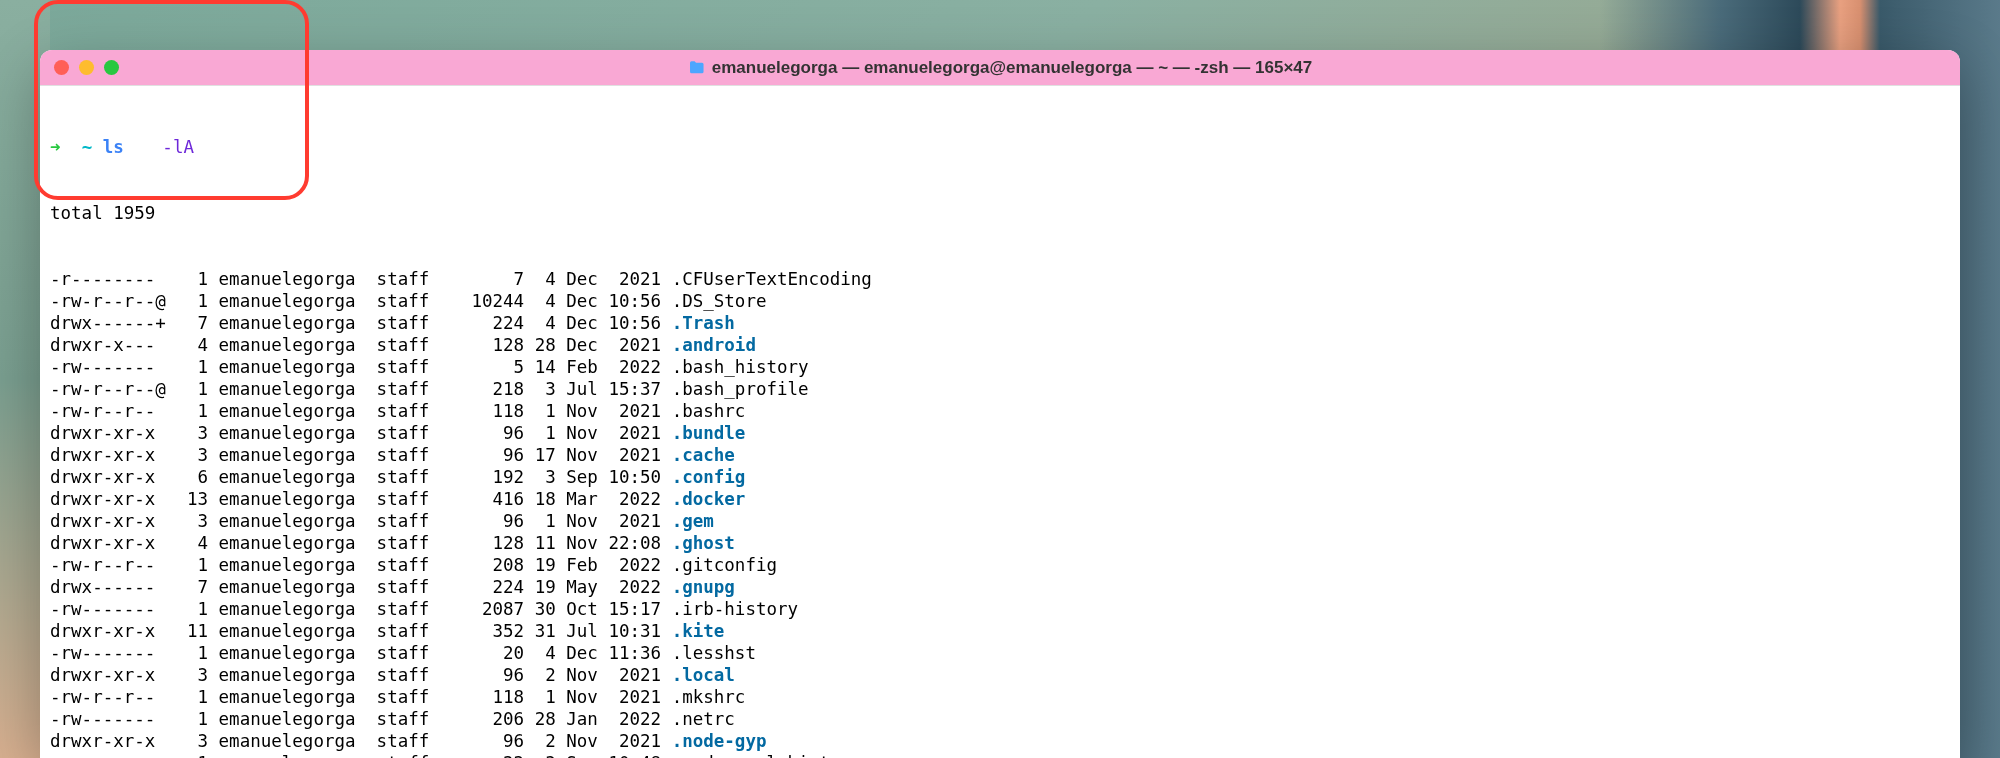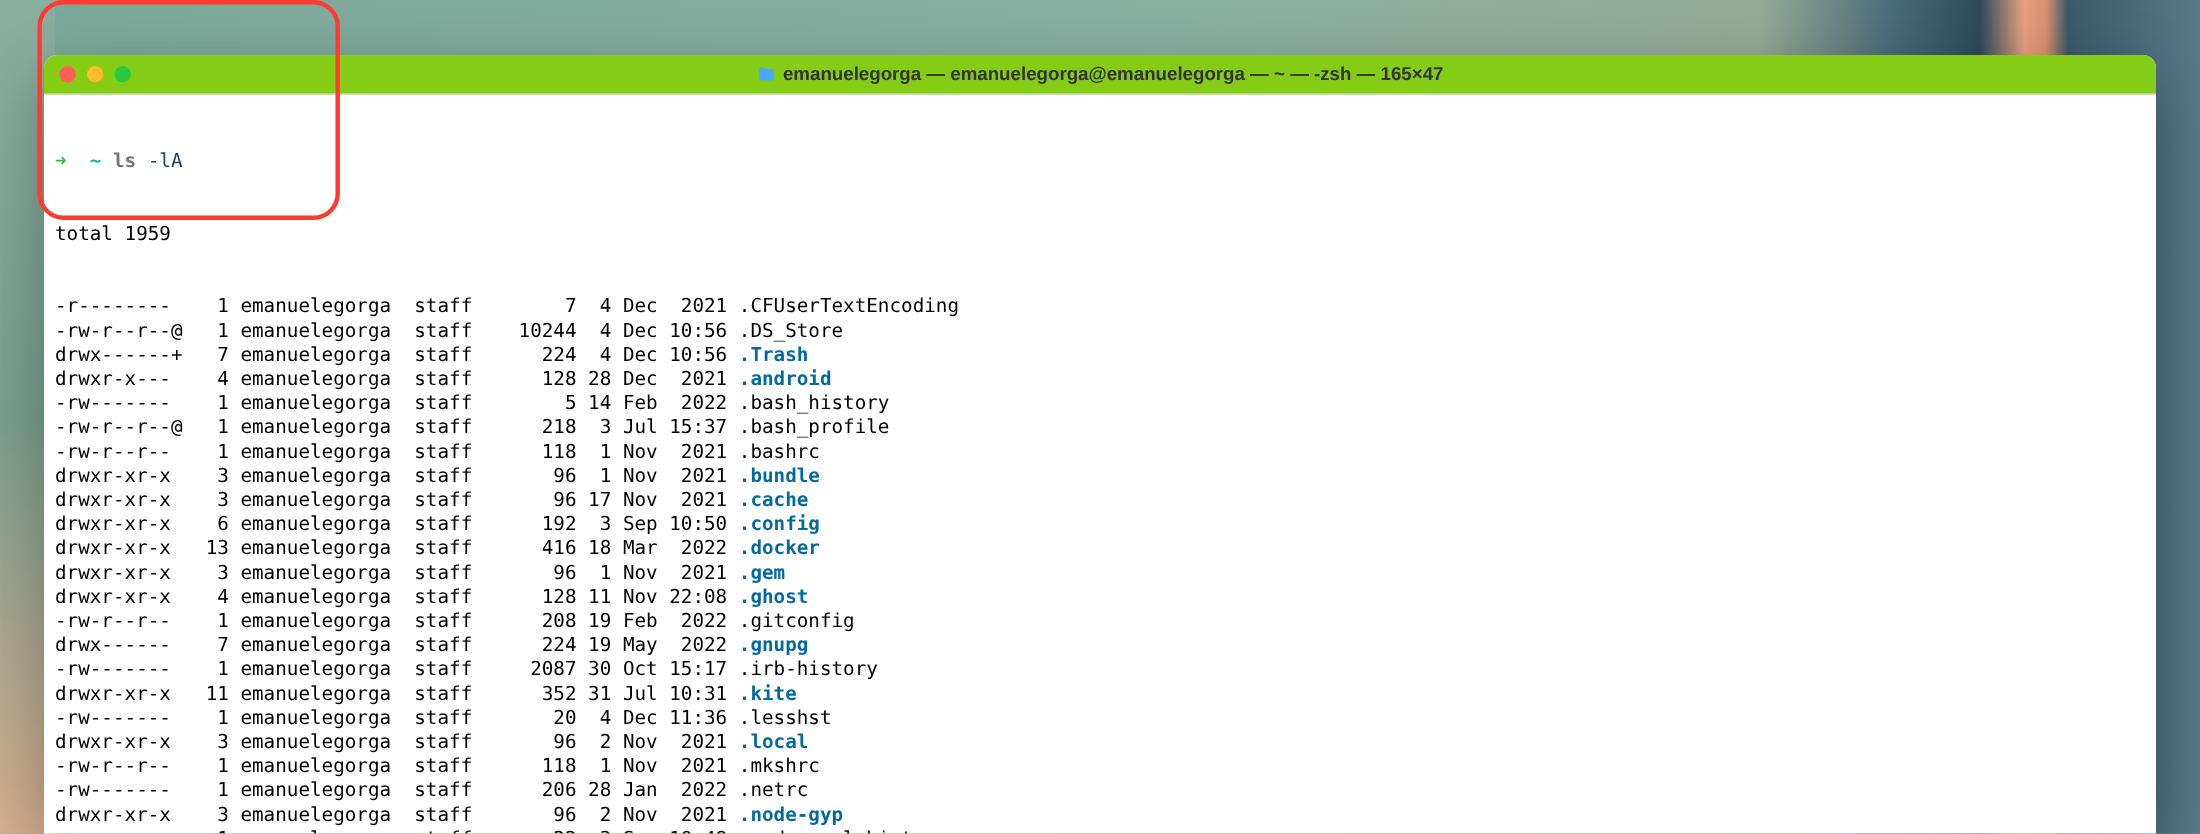--- a/index.html
+++ b/index.html
@@ -42,21 +42,21 @@
       bottom: 0;
       background: #ffffff;
       border-radius: 12px 12px 0 0;
       box-shadow: 0 20px 60px rgba(0,0,0,0.3);
       overflow: hidden;
       display: flex;
       flex-direction: column;
     }
     .titlebar {
       height: 36px;
-      background: #84cc16;
+      background: #f9a8d4;
       border-bottom: 1px solid #e0e0e0;
       display: flex;
       align-items: center;
       padding: 0 14px;
       position: relative;
     }
     .traffic-lights {
       display: flex;
       gap: 10px;
       align-items: center;
@@ -91,22 +91,22 @@
       padding: 6px 10px;
       font-family: 'Menlo', 'Monaco', 'Consolas', monospace;
       font-size: 17.5px;
       line-height: 22px;
       white-space: pre;
       overflow: hidden;
       color: #000;
     }
     .prompt-arrow { color: #28c840; font-weight: bold; }
     .prompt-tilde { color: #00b8c8; font-weight: bold; }
-    .cmd { color: #737373; font-weight: bold; }
-    .args { color: #0c4a6e; }
+    .cmd { color: #3b82f6; font-weight: bold; }
+    .args { color: #6d28d9; margin-left: 28px; }
     .dir-link { color: #0369a1; font-weight: bold; }
     .file-reg { color: #000; text-align: center; }
     .row { display: block; }
     .annotation-box {
       position: absolute;
       left: 34px;
       top: 0;
       width: 275px;
       height: 200px;
       border: 4px solid #ff3b30;

